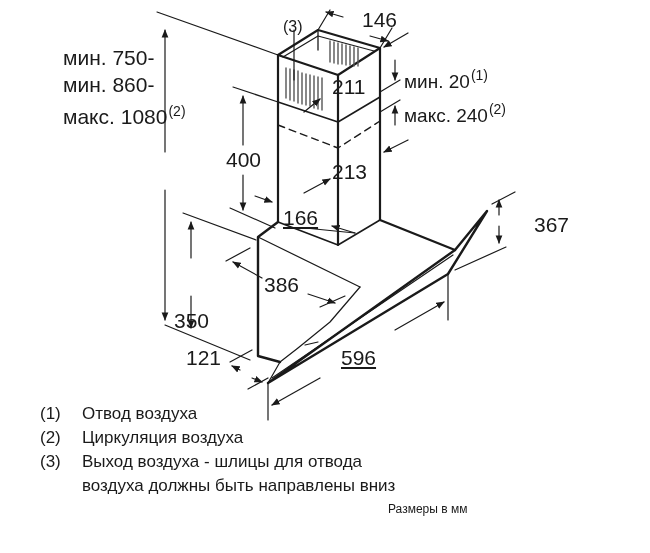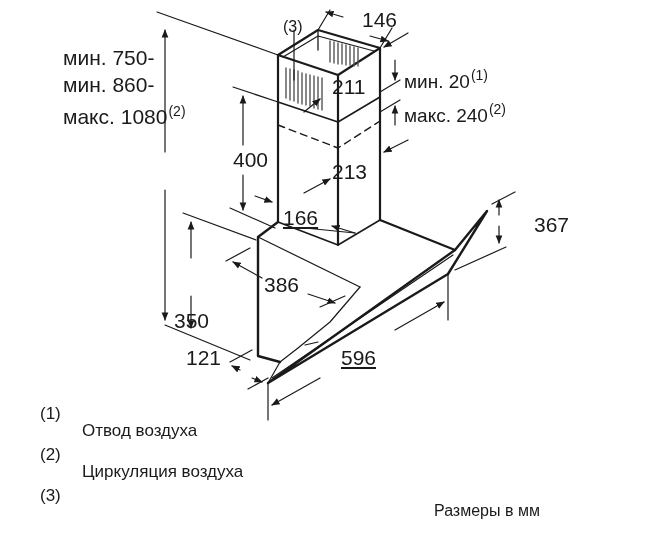--- a/index.html
+++ b/index.html
@@ -5,22 +5,22 @@
     html, body { margin: 0; padding: 0; background: #ffffff; }
     body { width: 650px; height: 553px; position: relative; overflow: hidden;
            font-family: "Liberation Sans", "DejaVu Sans", sans-serif; color: #1a1a1a; }
     #drawing { position: absolute; left: 0; top: 0; width: 650px; height: 553px; }
     .lbl { position: absolute; white-space: nowrap; font-size: 21px; line-height: 24px; color: #1a1a1a; }
     .sup { font-size: 14px; vertical-align: 8px; margin-left: 1px; }
     .small { font-size: 16px; }
     .legend { position: absolute; left: 40px; top: 402px; font-size: 17px; line-height: 24px; }
     .legend-row { display: flex; }
     .legend-num { width: 42px; flex: 0 0 42px; }
-    .legend-text { white-space: nowrap; margin-top: 17px; }
-    .units { position: absolute; left: 434px; top: 502px; font-size: 16px; }
+    .legend-text { white-space: nowrap; }
+    .units { position: absolute; left: 388px; top: 502px; font-size: 12px; }
   </style>
 </head>
 <body>
 
 <svg id="drawing" viewBox="0 0 650 553" xmlns="http://www.w3.org/2000/svg">
   <defs>
     <marker id="ar" viewBox="0 0 10 10" refX="9" refY="5" markerWidth="7" markerHeight="7" orient="auto-start-reverse">
       <path d="M0,1 L10,5 L0,9 z" fill="#1a1a1a"></path>
     </marker>
   </defs>
@@ -146,21 +146,21 @@
   <div>мин. 750-</div>
   <div>мин. 860-</div>
   <div>
     <span>макс. 1080</span><span class="sup">(2)</span>
   </div>
 </div>
 
 <div class="lbl small" style="left:283px; top:15px;">(3)</div>
 <div class="lbl" style="left:362px; top:8px;">146</div>
 <div class="lbl" style="left:332px; top:75px;">211</div>
-<div class="lbl" style="left:233px; top:148px;">400</div>
+<div class="lbl" style="left:226px; top:148px;">400</div>
 <div class="lbl" style="left:332px; top:160px;">213</div>
 <div class="lbl" style="left:283px; top:206px;text-decoration:underline;">166</div>
 <div class="lbl" style="left:174px; top:269px;margin-top:40px;">350</div>
 <div class="lbl" style="left:264px; top:273px;">386</div>
 <div class="lbl" style="left:508px; top:213px;margin-left:26px;">367</div>
 <div class="lbl" style="left:341px; top:346px;text-decoration:underline;">596</div>
 <div class="lbl" style="left:186px; top:346px;">121</div>
 
 <div class="lbl" style="left:404px; top:63px; font-size:19px;">
   <span>мин. 20</span><span class="sup">(1)</span>
@@ -173,19 +173,21 @@
   <div class="legend-row">
     <span class="legend-num">(1)</span>
     <span class="legend-text">Отвод воздуха</span>
   </div>
   <div class="legend-row">
     <span class="legend-num">(2)</span>
     <span class="legend-text">Циркуляция воздуха</span>
   </div>
   <div class="legend-row">
     <span class="legend-num">(3)</span>
+    <span class="legend-text">Выход воздуха - шлицы для отвода</span>
   </div>
   <div class="legend-row">
     <span class="legend-num"></span>
+    <span class="legend-text">воздуха должны быть направлены вниз</span>
   </div>
 </div>
 
 <div class="units">Размеры в мм</div>
 
 </body></html>

